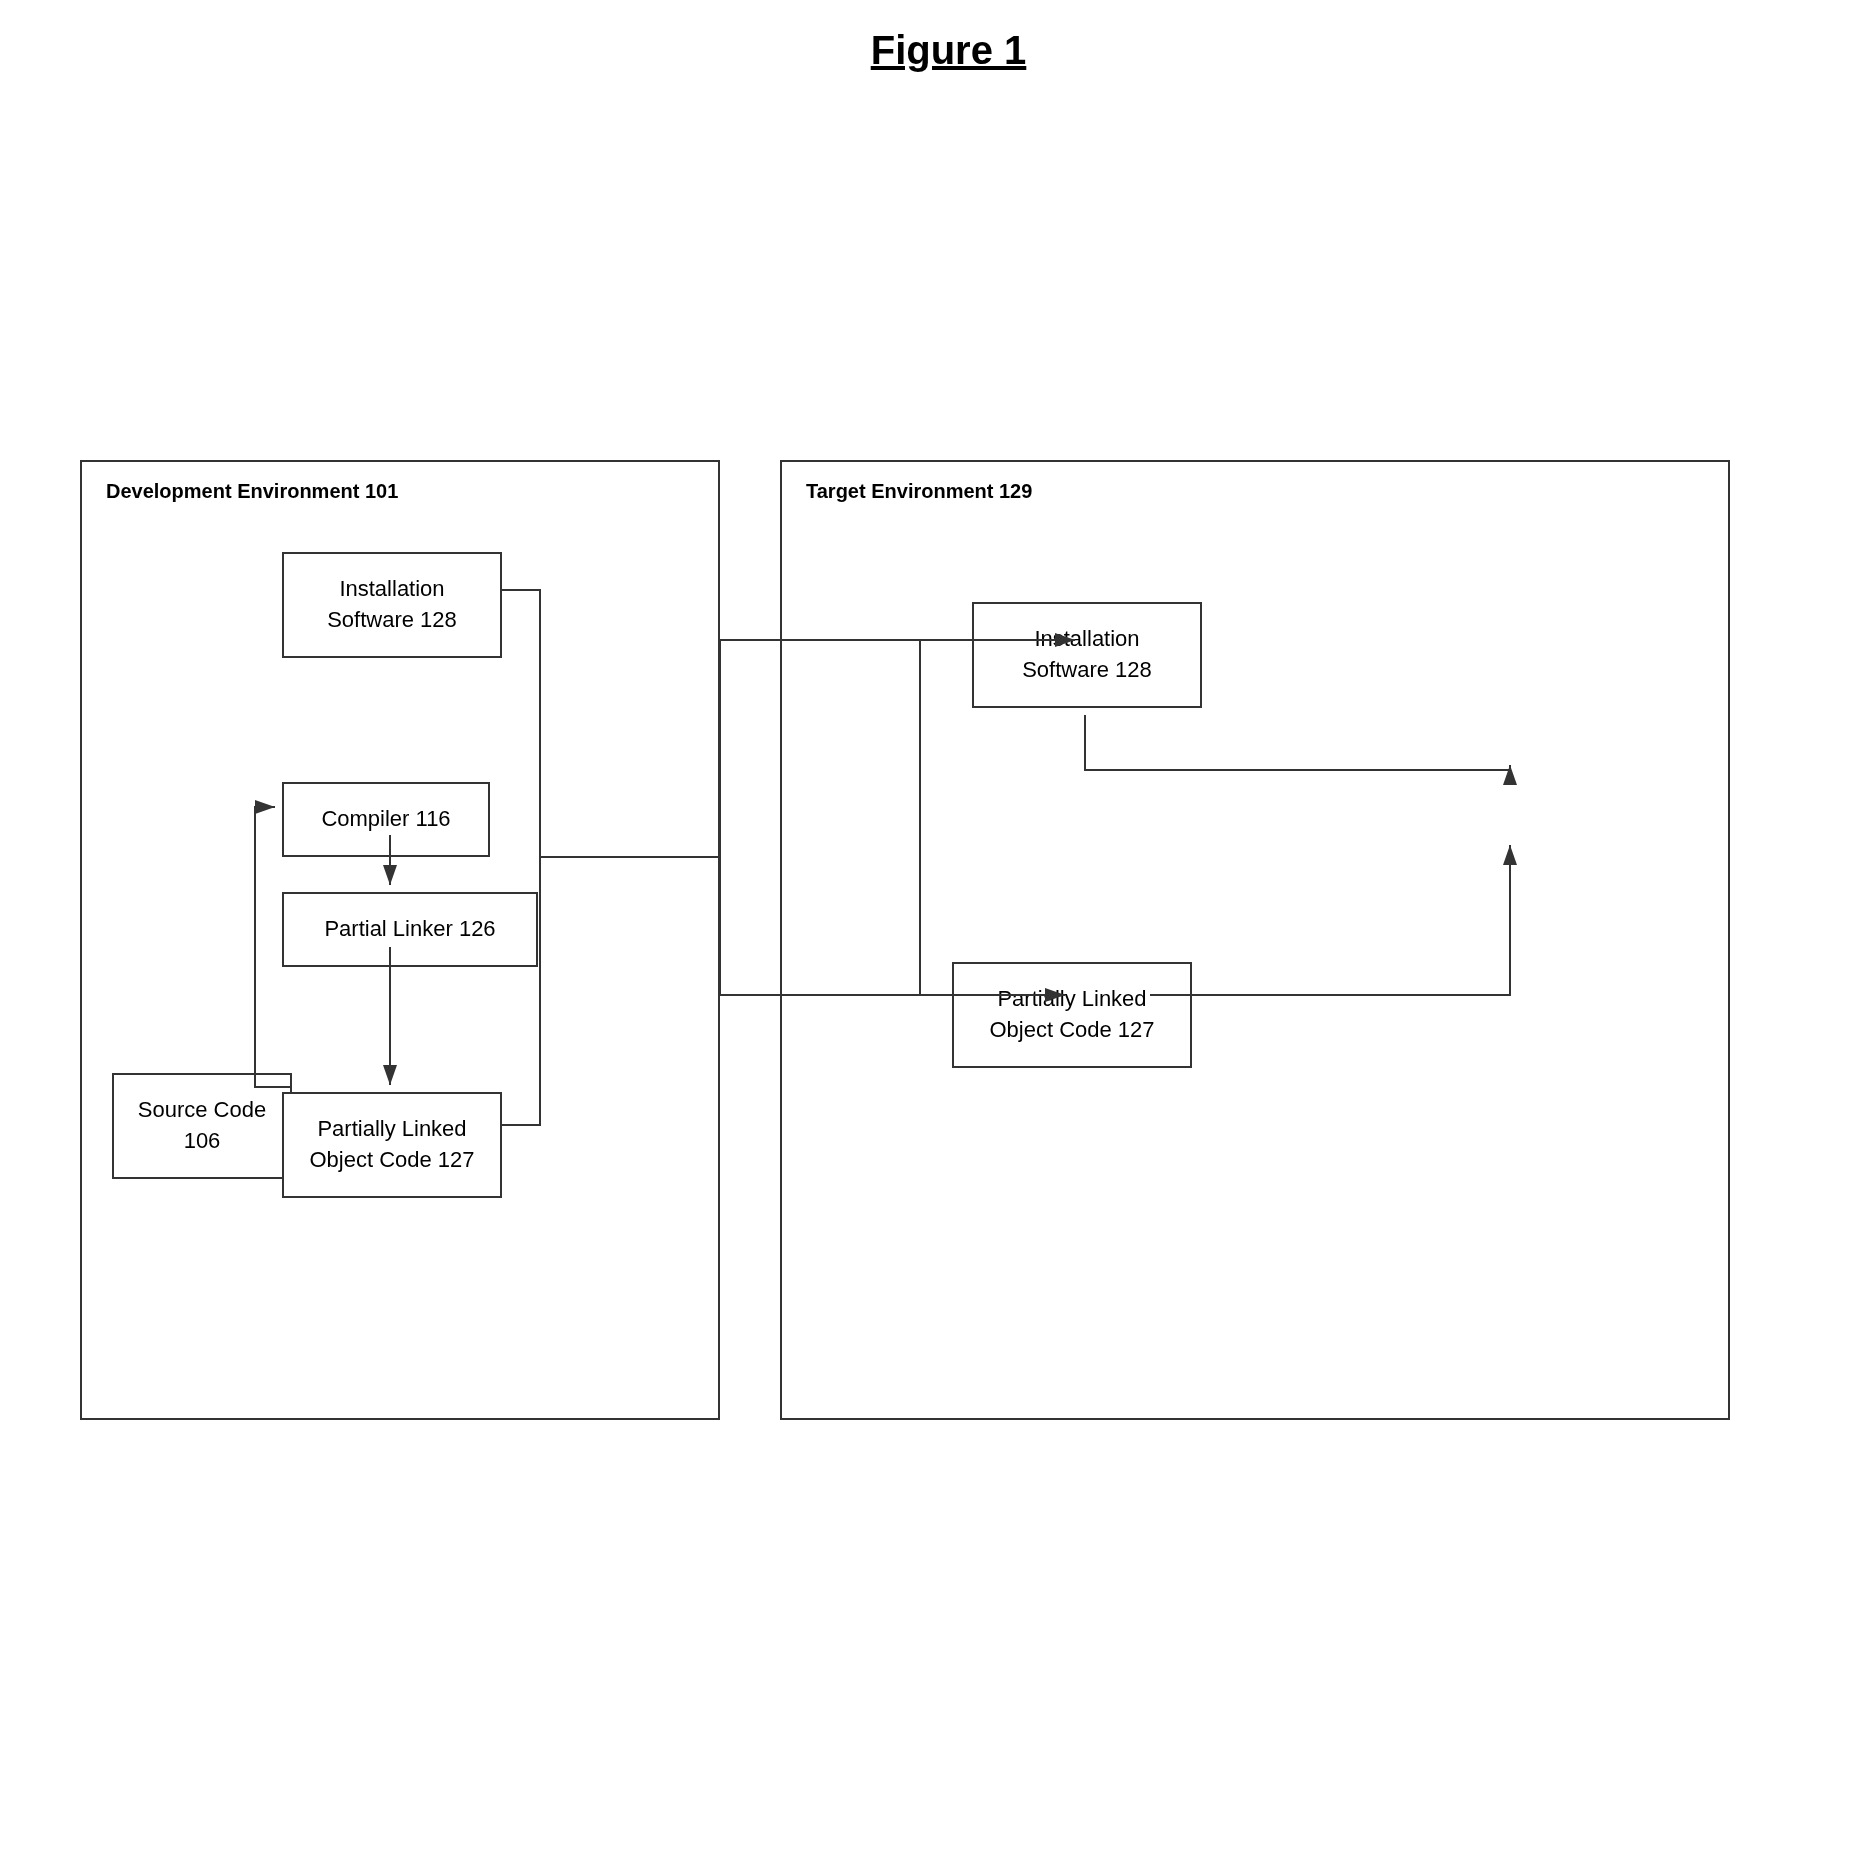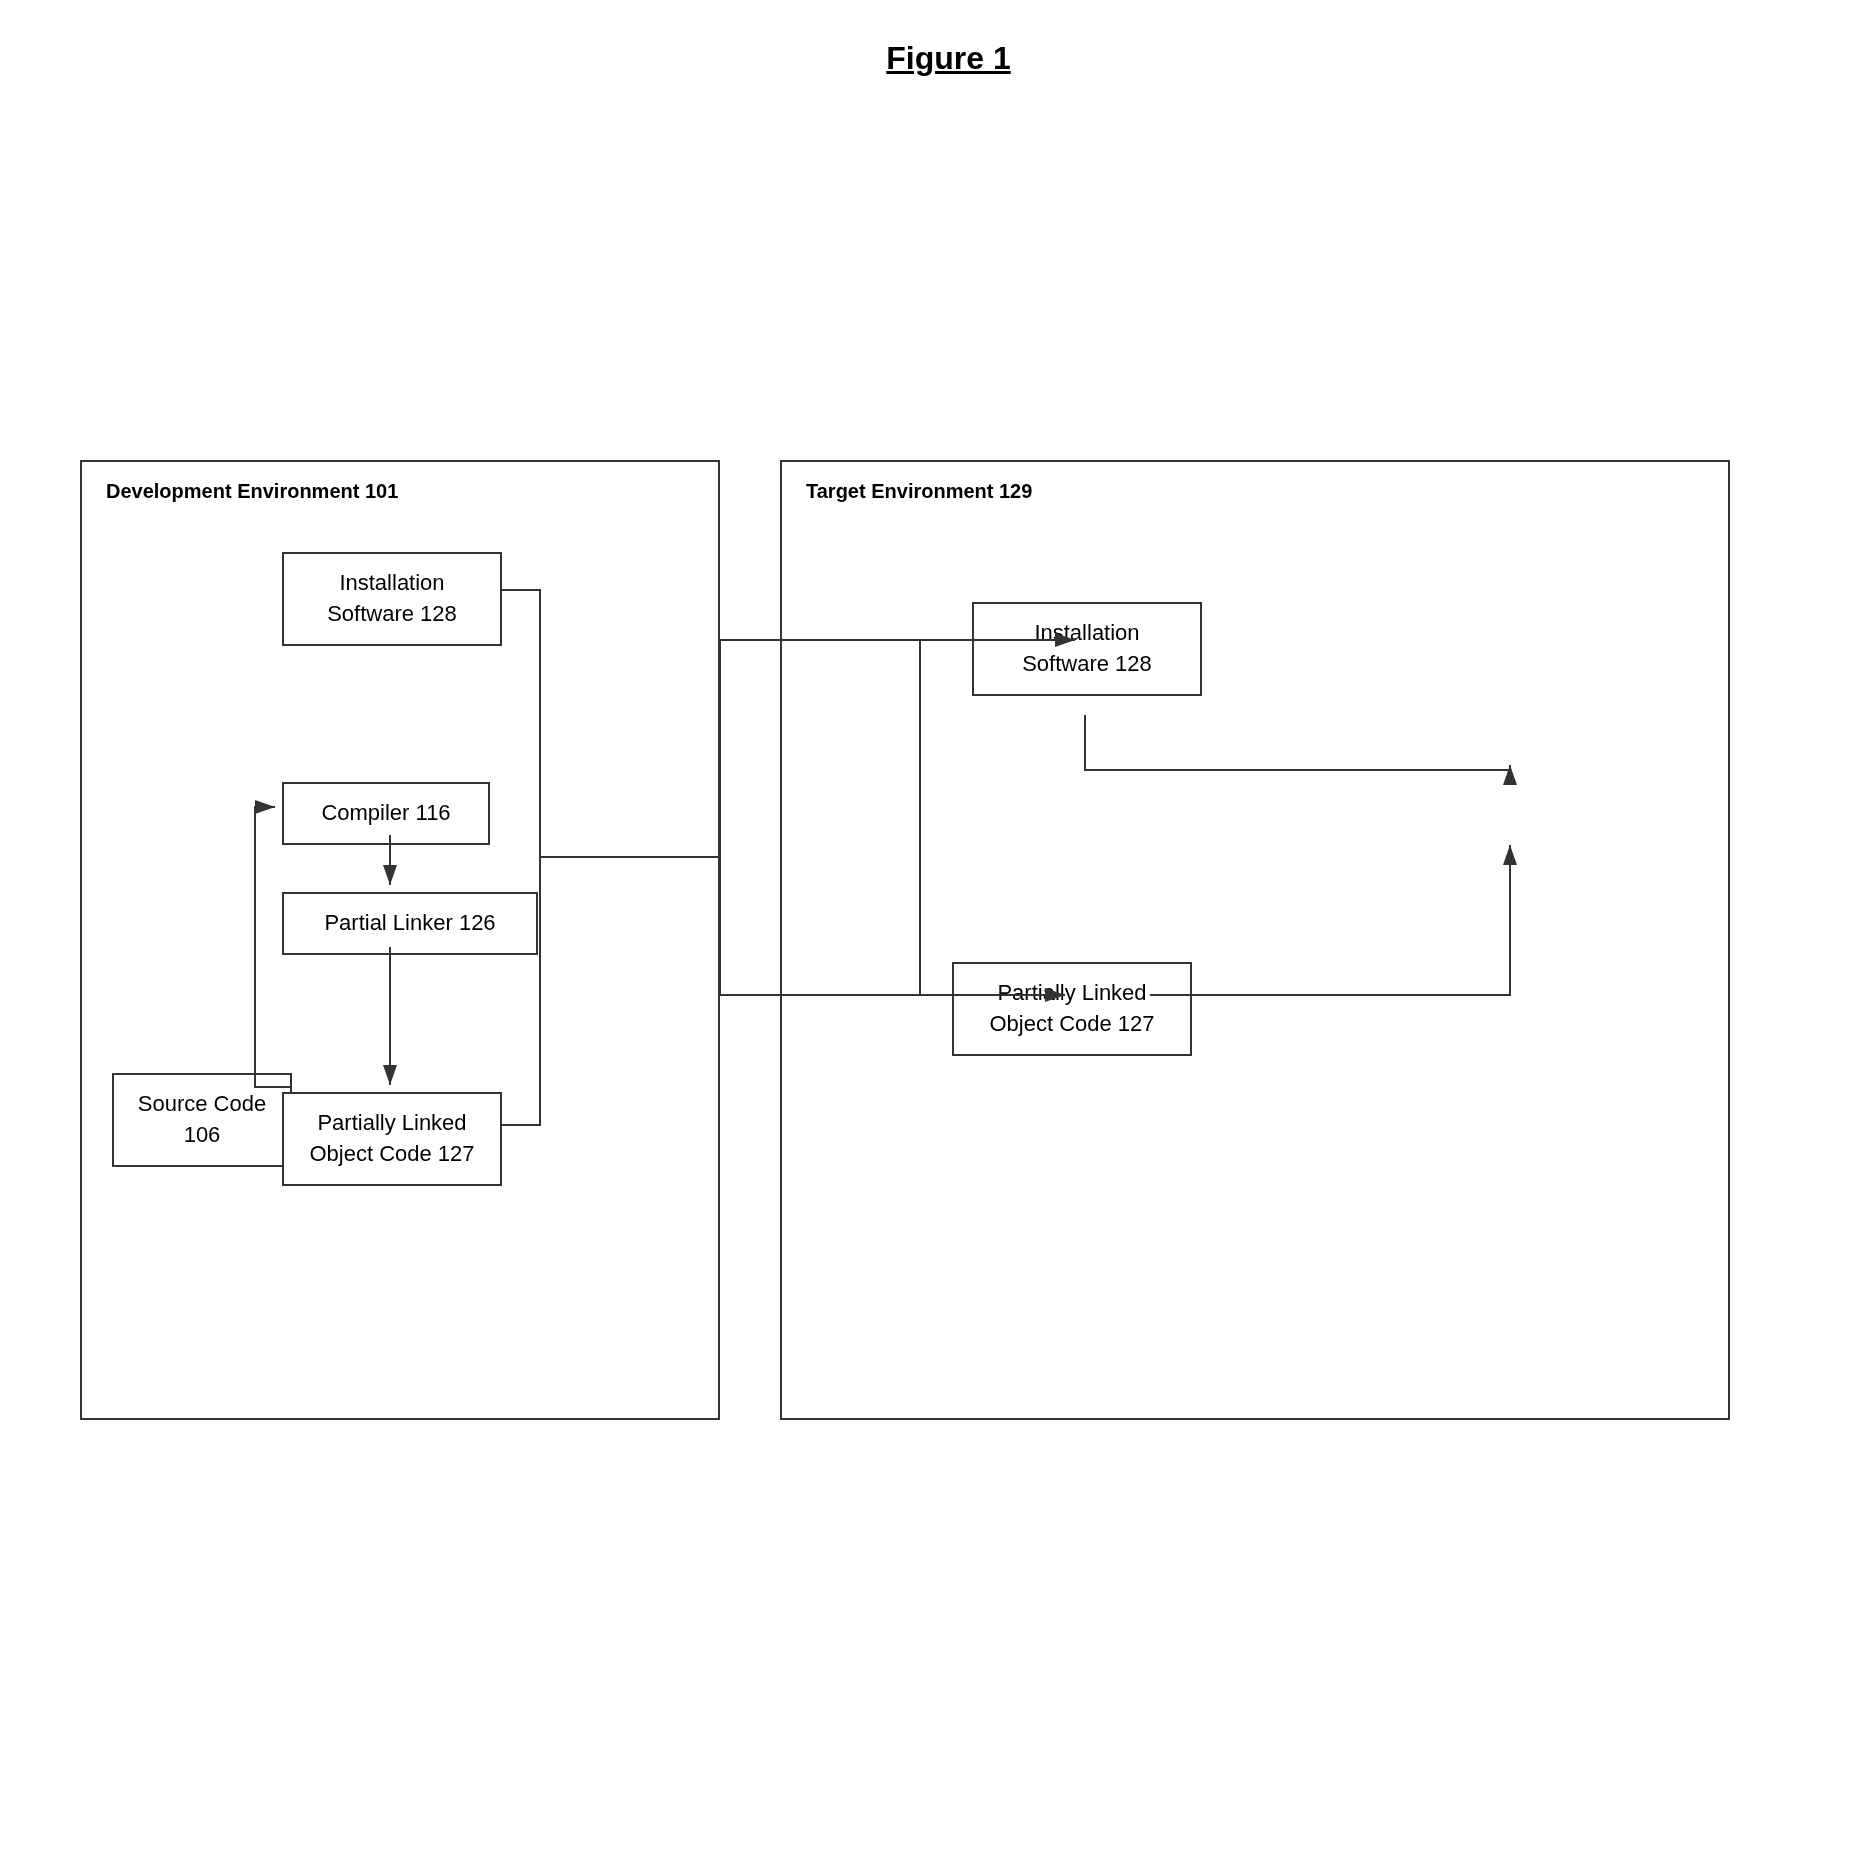--- a/index.html
+++ b/index.html
@@ -7,24 +7,24 @@
       background: #ffffff;
       font-family: Arial, sans-serif;
       width: 1853px;
       height: 1875px;
       position: relative;
       overflow: hidden;
     }
 
     .page-title {
       text-align: center;
-      font-size: 32px;
+      font-size: 40px;
       font-weight: bold;
       text-decoration: underline;
-      margin-top: 40px;
+      margin-top: 28px;
       color: #000;
       padding-left: 44px;
     }
 
     .diagram-container {
       position: absolute;
       top: 460px;
       left: 80px;
       width: 1690px;
       height: 1000px;
@@ -55,21 +55,21 @@
       font-weight: bold;
       color: #000;
       padding: 18px 24px;
     }
 
     
     .node-box {
       border: 2px solid #333;
       background: #fff;
       text-align: center;
-      padding: 14px 20px;
+      padding: 20px 20px;
       font-size: 22px;
       line-height: 1.4;
       color: #000;
       position: absolute;
     }
 
     
     .dev-install-sw {
       width: 220px;
       left: 200px;

